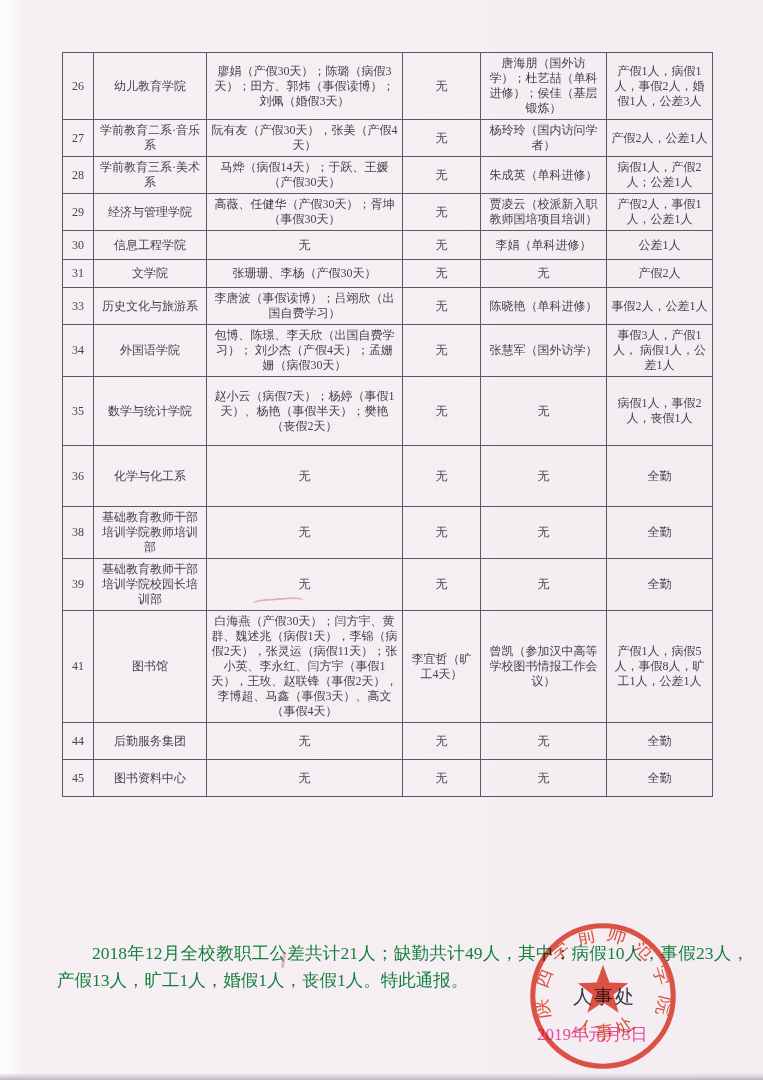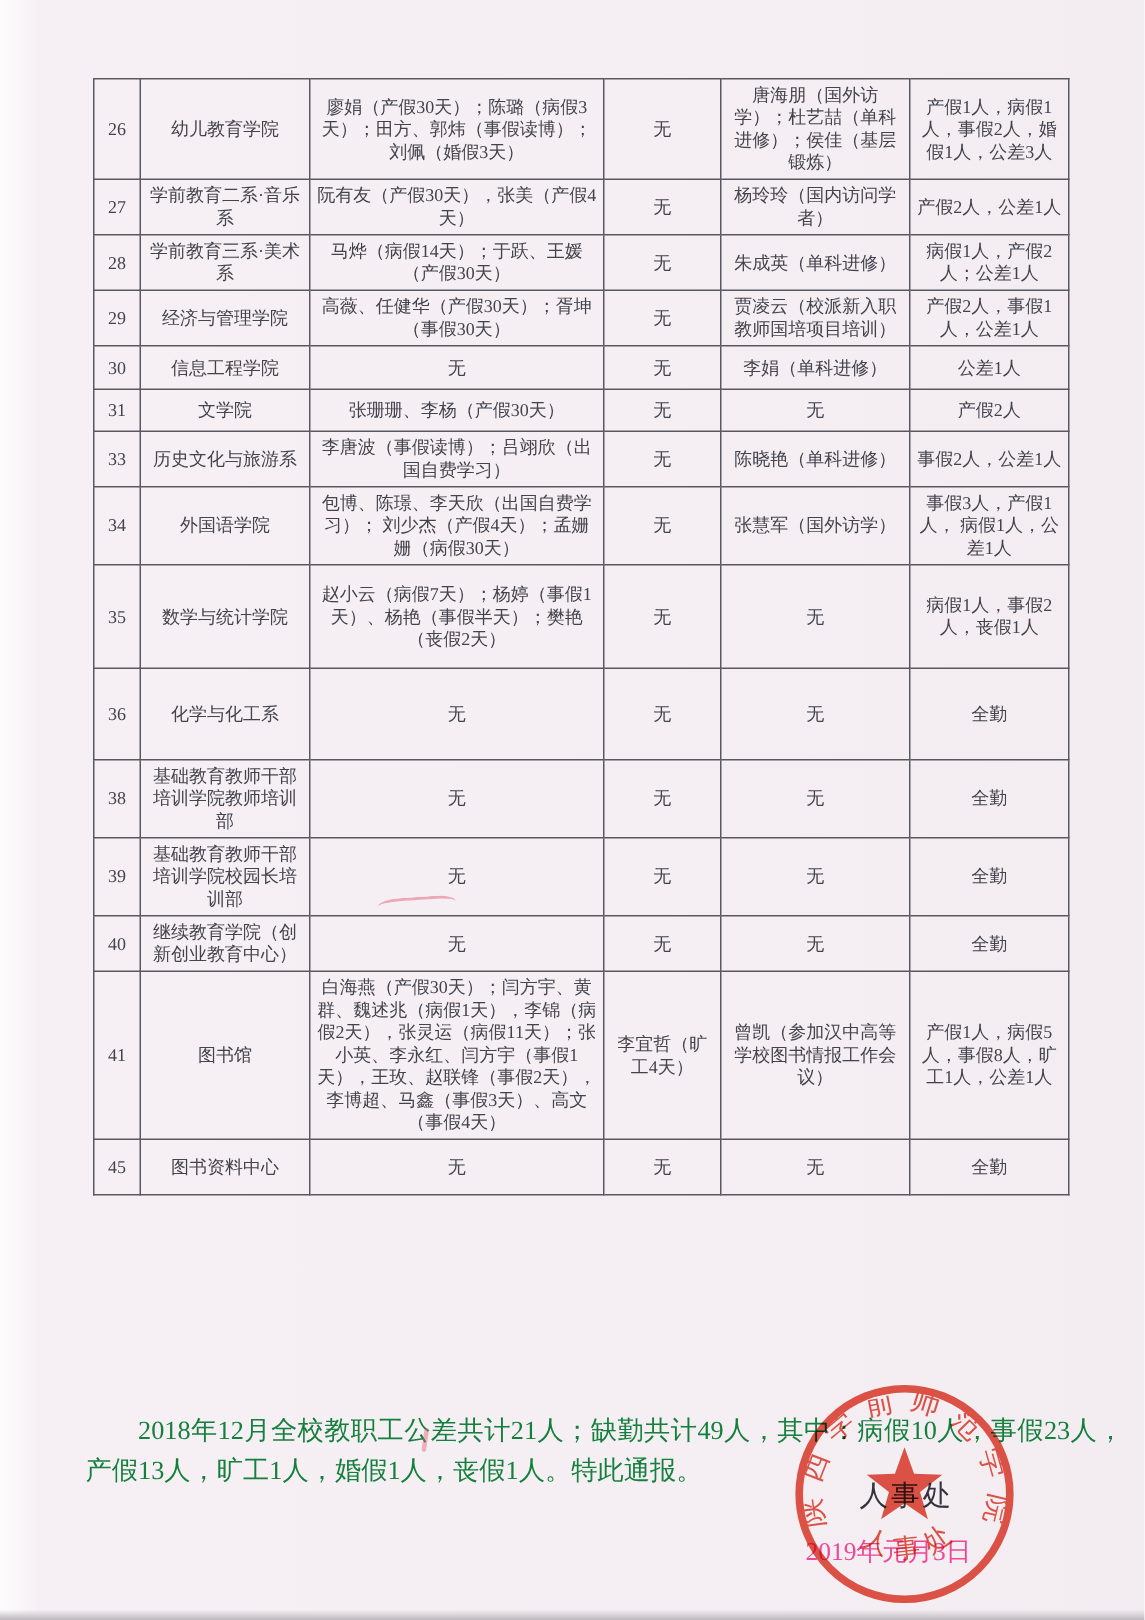--- a/index.html
+++ b/index.html
@@ -180,34 +180,34 @@
     </tr>
         <tr>
       <td>39</td>
       <td>基础教育教师干部培训学院校园长培训部</td>
       <td>无</td>
       <td>无</td>
       <td>无</td>
       <td>全勤</td>
     </tr>
         <tr>
-      <td>40</td>
-      <td>继续教育学院（创新创业教育中心）</td>
-      <td>无</td>
-      <td>无</td>
-      <td>无</td>
-      <td>全勤</td>
-    </tr>
-        <tr>
       <td>41</td>
       <td>图书馆</td>
       <td>白海燕（产假30天）；闫方宇、黄群、魏述兆（病假1天），李锦（病假2天），张灵运（病假11天）；张小英、李永红、闫方宇（事假1天），王玫、赵联锋（事假2天），李博超、马鑫（事假3天）、高文（事假4天）</td>
       <td>李宜哲（旷工4天）</td>
       <td>曾凯（参加汉中高等学校图书情报工作会议）</td>
       <td>产假1人，病假5人，事假8人，旷工1人，公差1人</td>
+    </tr>
+        <tr>
+      <td>44</td>
+      <td>后勤服务集团</td>
+      <td>无</td>
+      <td>无</td>
+      <td>无</td>
+      <td>全勤</td>
     </tr>
         <tr>
       <td>45</td>
       <td>图书资料中心</td>
       <td>无</td>
       <td>无</td>
       <td>无</td>
       <td>全勤</td>
     </tr>
       </tbody>

